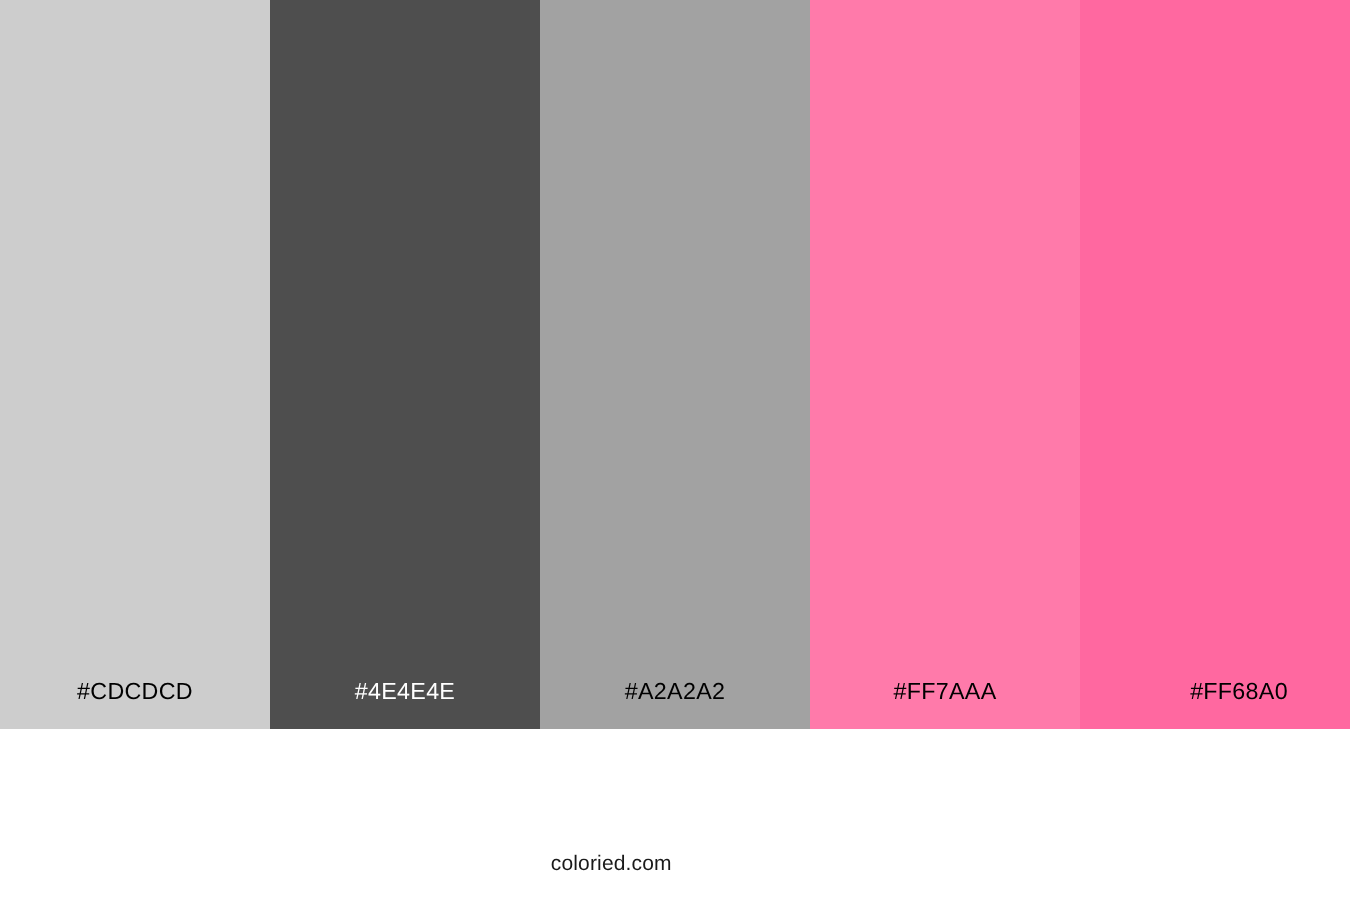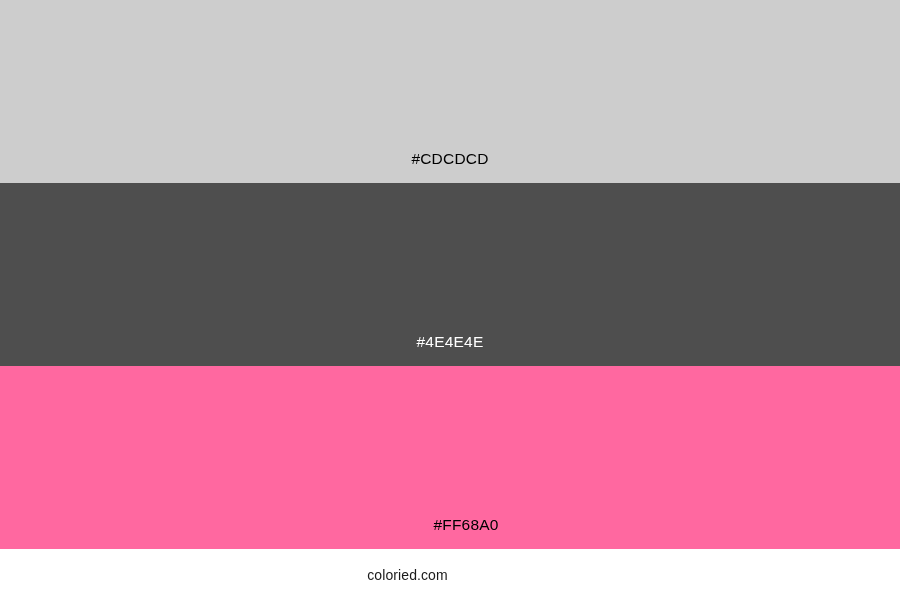--- a/index.html
+++ b/index.html
@@ -18,23 +18,22 @@
     position: relative;
     width: 900px;
     height: 600px;
     background: #ffffff;
   }
   .swatch-strip {
     position: absolute;
     top: 0;
     left: 0;
     width: 900px;
-    height: 549px;
+    height: 486px;
     display: flex;
-    flex-direction: column;
     align-items: stretch;
   }
   .swatch {
     flex: 1 1 0;
     position: relative;
     display: flex;
     align-items: flex-end;
     justify-content: center;
     height: 100%;
   }
@@ -76,21 +75,27 @@
   <div class="swatch-strip">
 
     <div class="swatch" style="background-color: rgb(205, 205, 205);">
       <span class="swatch-label" style="color: rgb(0, 0, 0);">#CDCDCD</span>
     </div>
 
     <div class="swatch" style="background-color: rgb(78, 78, 78);">
       <span class="swatch-label" style="color: rgb(255, 255, 255); margin-top: 36px;">#4E4E4E</span>
     </div>
 
+    <div class="swatch" style="background-color: rgb(162, 162, 162);">
+      <span class="swatch-label" style="color: rgb(0, 0, 0);">#A2A2A2</span>
+    </div>
 
+    <div class="swatch" style="background-color: rgb(255, 122, 170);">
+      <span class="swatch-label" style="color: rgb(0, 0, 0);">#FF7AAA</span>
+    </div>
 
     <div class="swatch" style="background-color: rgb(255, 104, 160);">
       <span class="swatch-label" style="color: rgb(0, 0, 0); padding-left: 32px;">#FF68A0</span>
     </div>
 
   </div>
 
   <div class="footer">
     <span class="footer-text">coloried.com</span>
   </div>

